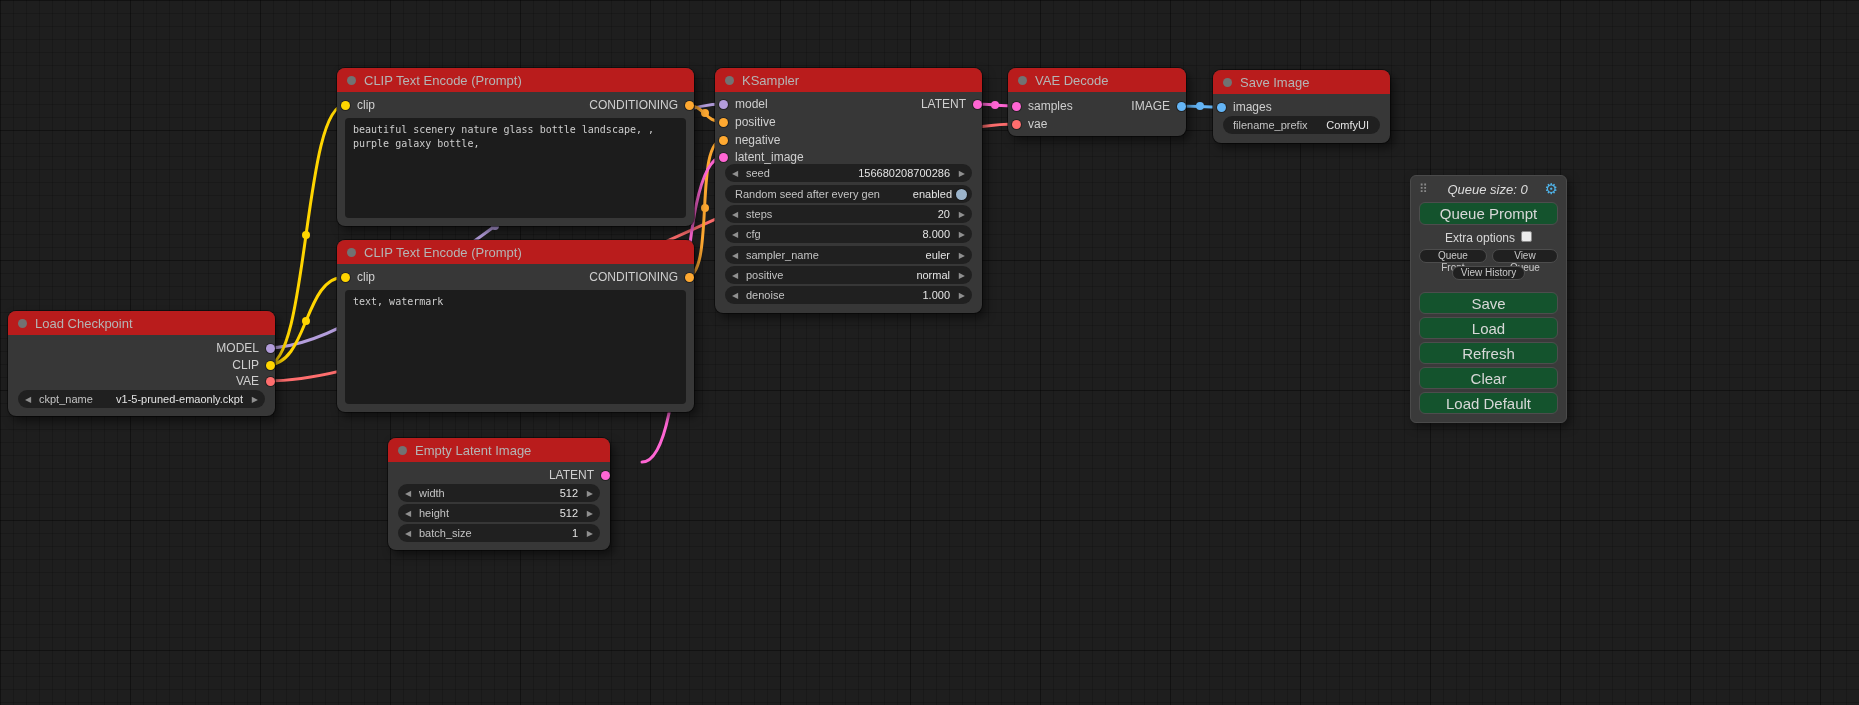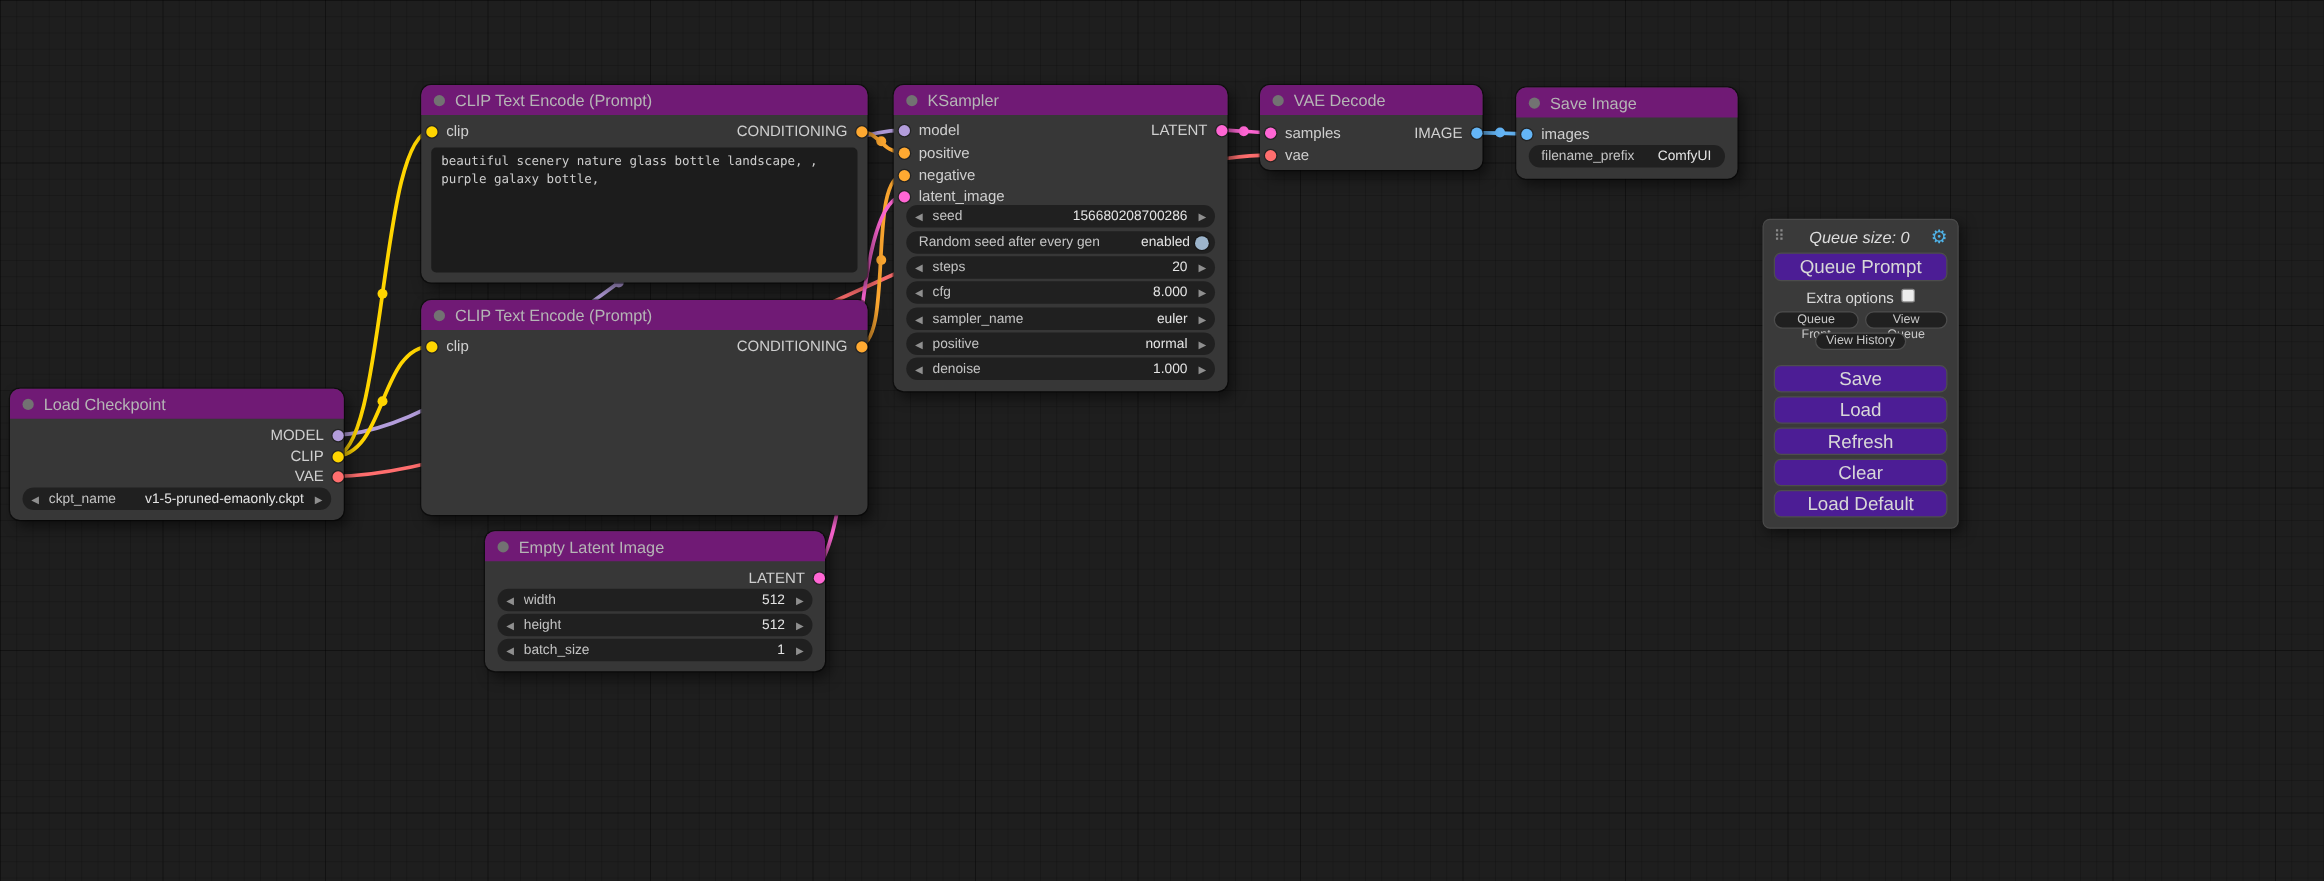--- a/index.html
+++ b/index.html
@@ -19,21 +19,21 @@
 
   #wires { position:absolute; left:0; top:0; z-index:1; }
   .wire { fill:none; stroke-width:3; stroke-linecap:round; }
 
   .node {
     position:absolute; z-index:2;
     background:#373737; border-radius:8px;
     box-shadow:0 0 0 1px rgba(0,0,0,.45), 4px 5px 10px rgba(0,0,0,.5);
   }
   .node-title {
-    height:24px; background:#701a75; border-radius:8px 8px 0 0;
+    height:24px; background:#b91c1c; border-radius:8px 8px 0 0;
     display:flex; align-items:center; gap:8px; padding:0 10px;
     color:#b5b5b5; font-size:13px; white-space:nowrap;
   }
   .title-dot { width:9px; height:9px; border-radius:50%; background:#727272; flex:none; }
 
   .slot { position:absolute; left:0; right:0; height:16px; display:flex; align-items:center; font-size:12px; color:#cfcfcf; }
   .slot .dot { width:9px; height:9px; border-radius:50%; flex:none; box-shadow:0 0 0 1px rgba(0,0,0,.35); }
   .slot.in  { padding-left:4px; justify-content:flex-start; }
   .slot.in  .slbl { margin-left:7px; }
   .slot.out { padding-right:0; justify-content:flex-end; }
@@ -71,21 +71,21 @@
     background:#3a3a3a; border:1px solid #4a4a4a; border-radius:6px;
     box-shadow:3px 4px 10px rgba(0,0,0,.5);
     display:flex; flex-direction:column; padding:4px 8px 8px;
   }
   .qp-header { height:20px; display:flex; align-items:center; }
   .qp-drag { color:#8a8a8a; font-size:12px; width:16px; }
   .qp-size { flex:1; text-align:center; color:#dddddd; font-size:13px;font-style:italic; }
   .qp-gear { color:#4fb3e8; font-size:15px; width:18px; text-align:right; cursor:pointer; }
   .qp-btn {
     display:block; width:100%; height:23px; margin-top:3px;
-    background:#4c1d95; border:1px solid #4d4d4d; border-radius:6px;
+    background:#14532d; border:1px solid #4d4d4d; border-radius:6px;
     color:#d8d8d8; font-size:15px; font-family:"Liberation Sans", sans-serif; cursor:pointer;
   }
   .qp-main { height:24px; }
   .qp-extra { height:16px; margin-top:6px; display:flex; justify-content:center; gap:6px; color:#d8d8d8; font-size:12px; }
   .qp-check { width:11px; height:11px; background:#ececec; border:1px solid #8a8a8a; border-radius:2px; cursor:pointer; }
   .qp-row { display:flex; justify-content:center; gap:5px; margin-top:3px; }
   .qp-small {
     height:14px; padding:0 8px; background:#202020; border:1px solid #4d4d4d; border-radius:8px;
     color:#c9c9c9; font-size:10px; line-height:12px; font-family:"Liberation Sans", sans-serif; cursor:pointer;
   }
@@ -164,23 +164,24 @@
       <span>CLIP Text Encode (Prompt)</span>
     </div>
     <div class="slot in" style="top:29px">
       <span class="dot c-clip"></span>
       <span class="slbl">clip</span>
     </div>
     <div class="slot out" style="top:29px">
       <span class="slbl">CONDITIONING</span>
       <span class="dot c-cond"></span>
     </div>
-  </div>
-
-  <div class="node" style="left:388px; top:425px; width:272px; height:112px;">
+    <div class="node-text">text, watermark</div>
+  </div>
+
+  <div class="node" style="left:388px; top:438px; width:222px; height:112px;">
     <div class="node-title">
       <span class="title-dot"></span>
       <span>Empty Latent Image</span>
     </div>
     <div class="slot out" style="top:29px">
       <span class="slbl">LATENT</span>
       <span class="dot c-latent"></span>
     </div>
     <div class="widget" style="top:46px">
       <span class="warr">◀</span>

